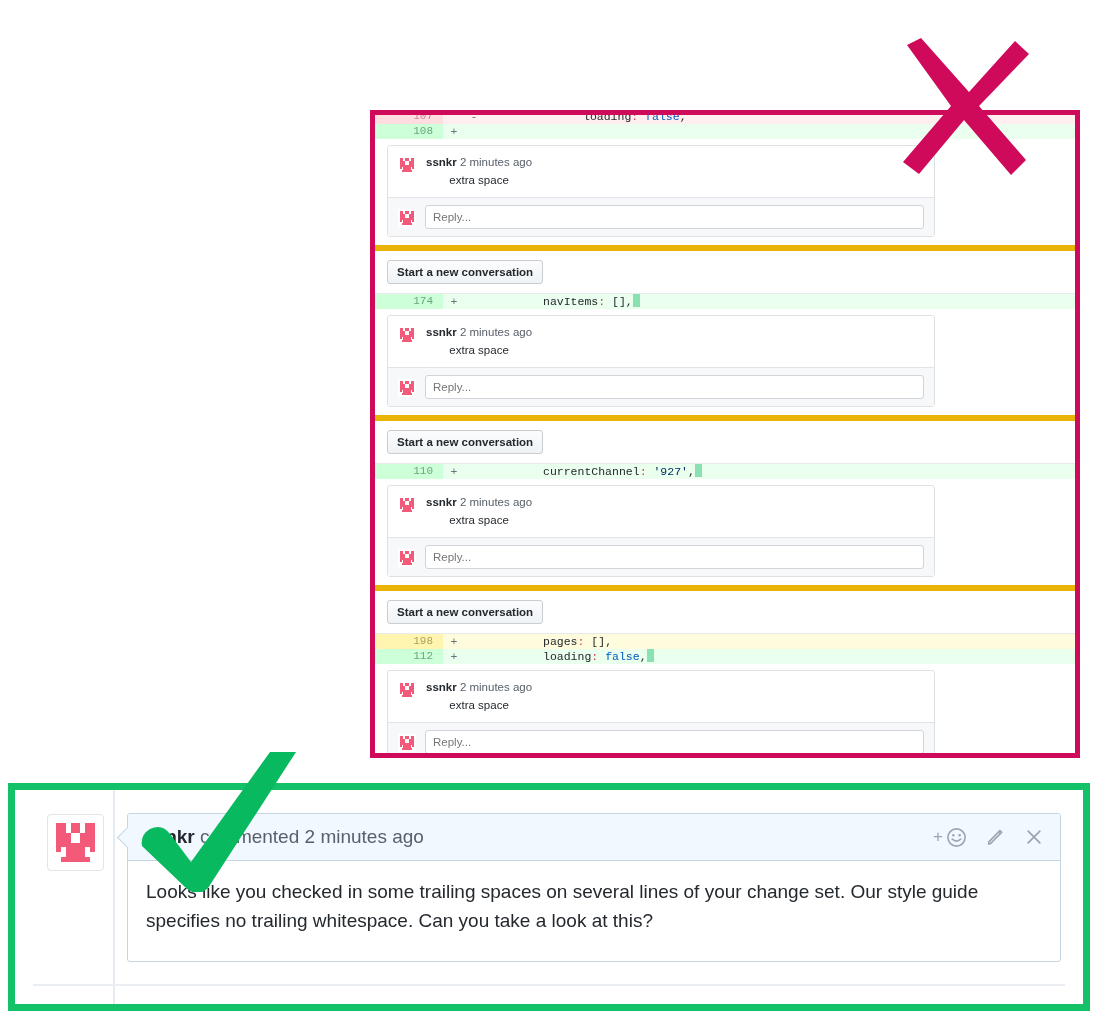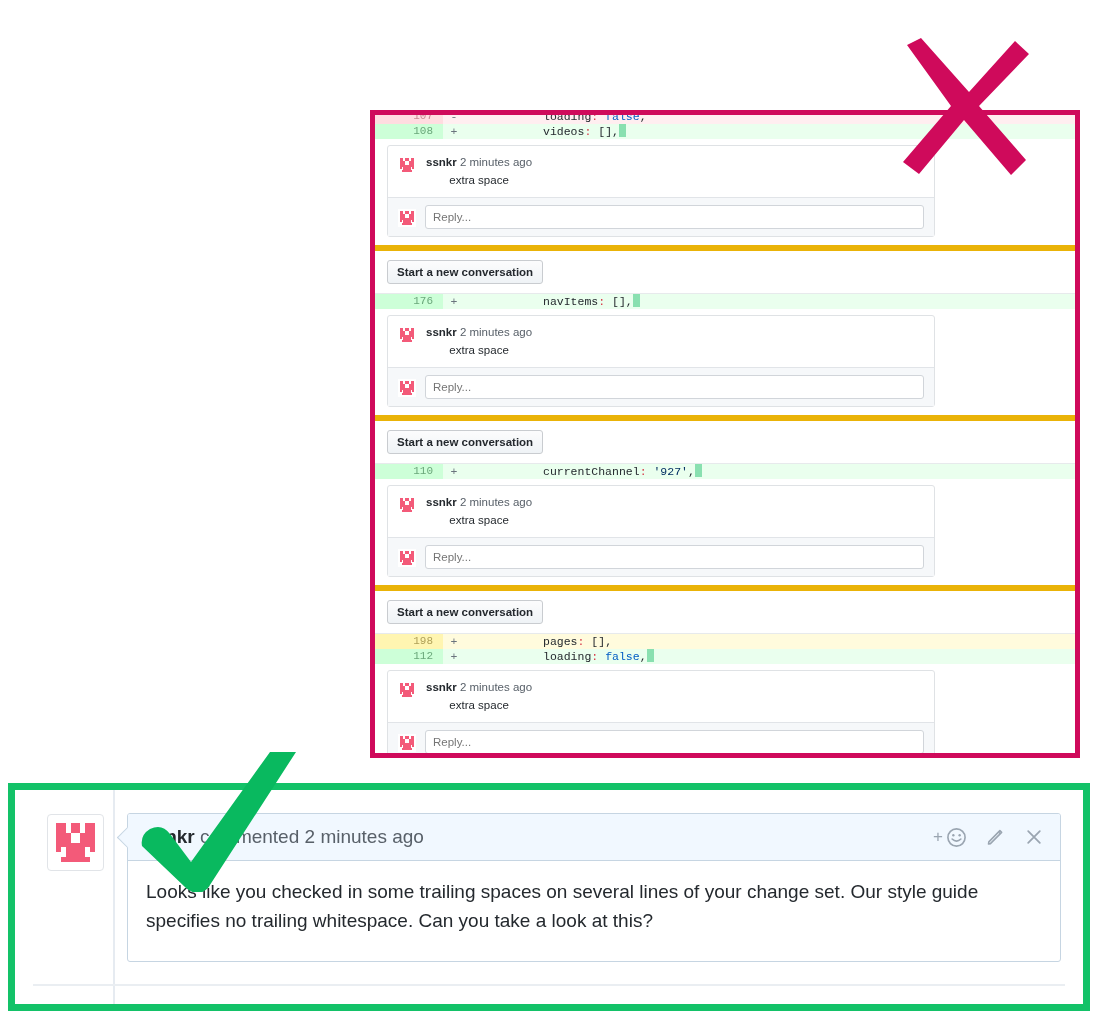--- a/index.html
+++ b/index.html
@@ -31,21 +31,21 @@
 
   .tok-key{color:#24292e;}
   .tok-colon{color:#d73a49;}
   .tok-str{color:#032f62;}
   .tok-bool{color:#005cc5;}
   .tok-punct{color:#24292e;}
   .ws-marker{display:inline-block;width:7px;height:13px;background:#89e0b0;vertical-align:-2px;}
 
   
   .clip-row{height:9px;overflow:hidden;}
-  .clip-row .diff-inner{margin-top:-6px;}
+  .clip-row .diff-inner{margin-top:-6px;gap:20px;}
 
   
   .thread{background:#fff;border-bottom:6px solid #eab308;padding:6px 0 8px 12px;}
   .cbox{width:548px;border:1px solid #dfe2e5;border-radius:3px;background:#fff;box-sizing:border-box;}
   .cbox-body{display:flex;padding:9px 10px 9px 10px;}
   .mini-av{width:18px;height:18px;flex:0 0 18px;margin-right:10px;margin-top:1px;}
   .cmeta{font-size:11.5px;color:#586069;line-height:15px;}
   .cmeta b{color:#24292e;font-weight:bold;}
   .ctext{font-size:11.5px;color:#24292e;line-height:16px;margin-top:2px;text-align:center;}
   .cbox-reply{display:flex;align-items:center;border-top:1px solid #e1e4e8;background:#f6f8fa;padding:7px 10px;}
@@ -95,21 +95,20 @@
         <div class="diff-inner" style="display: flex; width: 100%;">
           <div class="ln">107</div>
           <div class="sign">-</div>
           <div class="code"><span class="tok-key">loading</span><span class="tok-colon">:</span><span class="tok-punct"> </span><span class="tok-bool">false</span><span class="tok-punct">,</span></div>
         </div>
       </div>
       <div class="diff-row row-add">
         <div class="diff-inner" style="display: flex; width: 100%;">
           <div class="ln">108</div>
           <div class="sign">+</div>
-          <div class="code"><span class="tok-key">videos</span><span class="tok-colon">:</span><span class="tok-punct"> [],</span><span class="ws-marker"></span></div>
         </div>
       </div>
       <div class="thread">
         <div class="cbox">
           <div class="cbox-body">
             <span class="mini-av"><svg viewBox="0 0 10 10" width="18" height="18" shape-rendering="crispEdges">
                 <rect width="10" height="10" fill="#ffffff"></rect>
                 <g fill="#F35A79">
                   <rect x="1" y="1" width="2" height="3"></rect>
                   <rect x="7" y="1" width="2" height="3"></rect>
@@ -148,21 +147,21 @@
                   <rect x="2" y="8" width="6" height="1"></rect>
                 </g>
               </svg></span>
             <input class="reply-input" type="text" placeholder="Reply..." style="">
           </div>
         </div>
       </div>
       <div class="newconv-wrap"><button class="btn-newconv">Start a new conversation</button></div>
       <div class="diff-row row-add">
         <div class="diff-inner" style="display: flex; width: 100%;">
-          <div class="ln">176</div>
+          <div class="ln">174</div>
           <div class="sign">+</div>
           <div class="code"><span class="tok-key">navItems</span><span class="tok-colon">:</span><span class="tok-punct"> [],</span><span class="ws-marker"></span></div>
         </div>
       </div>
       <div class="thread">
         <div class="cbox">
           <div class="cbox-body">
             <span class="mini-av"><svg viewBox="0 0 10 10" width="18" height="18" shape-rendering="crispEdges">
                 <rect width="10" height="10" fill="#ffffff"></rect>
                 <g fill="#F35A79">

